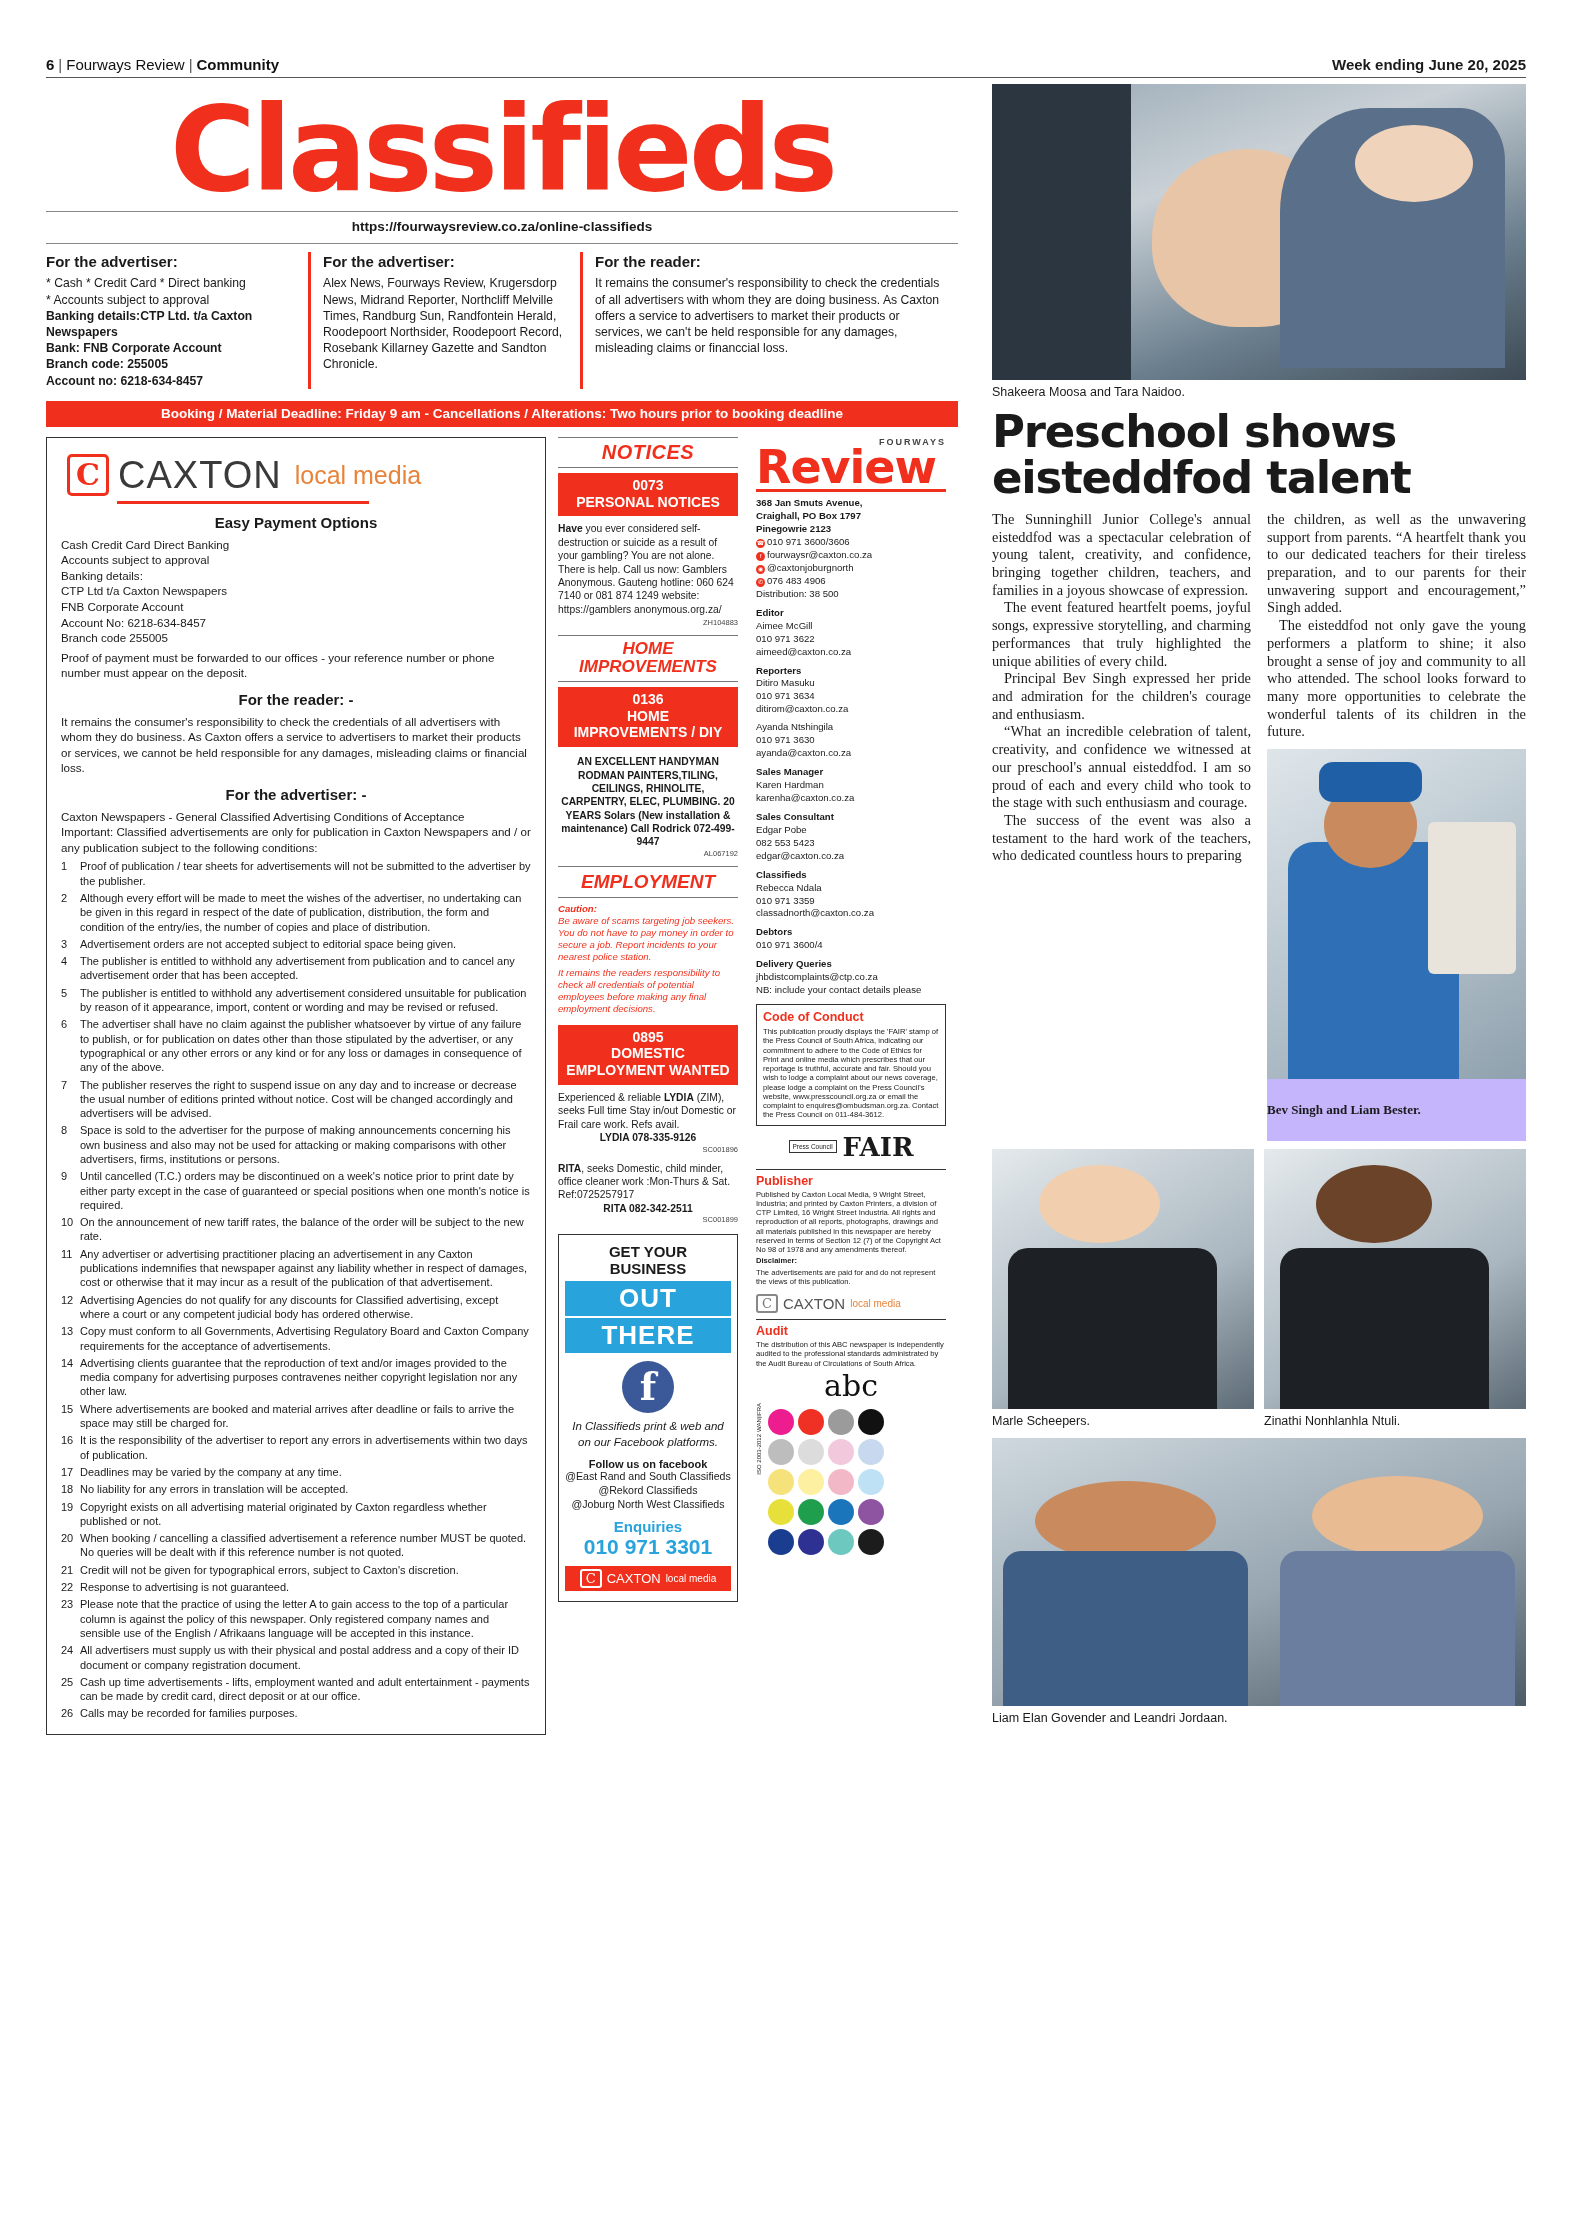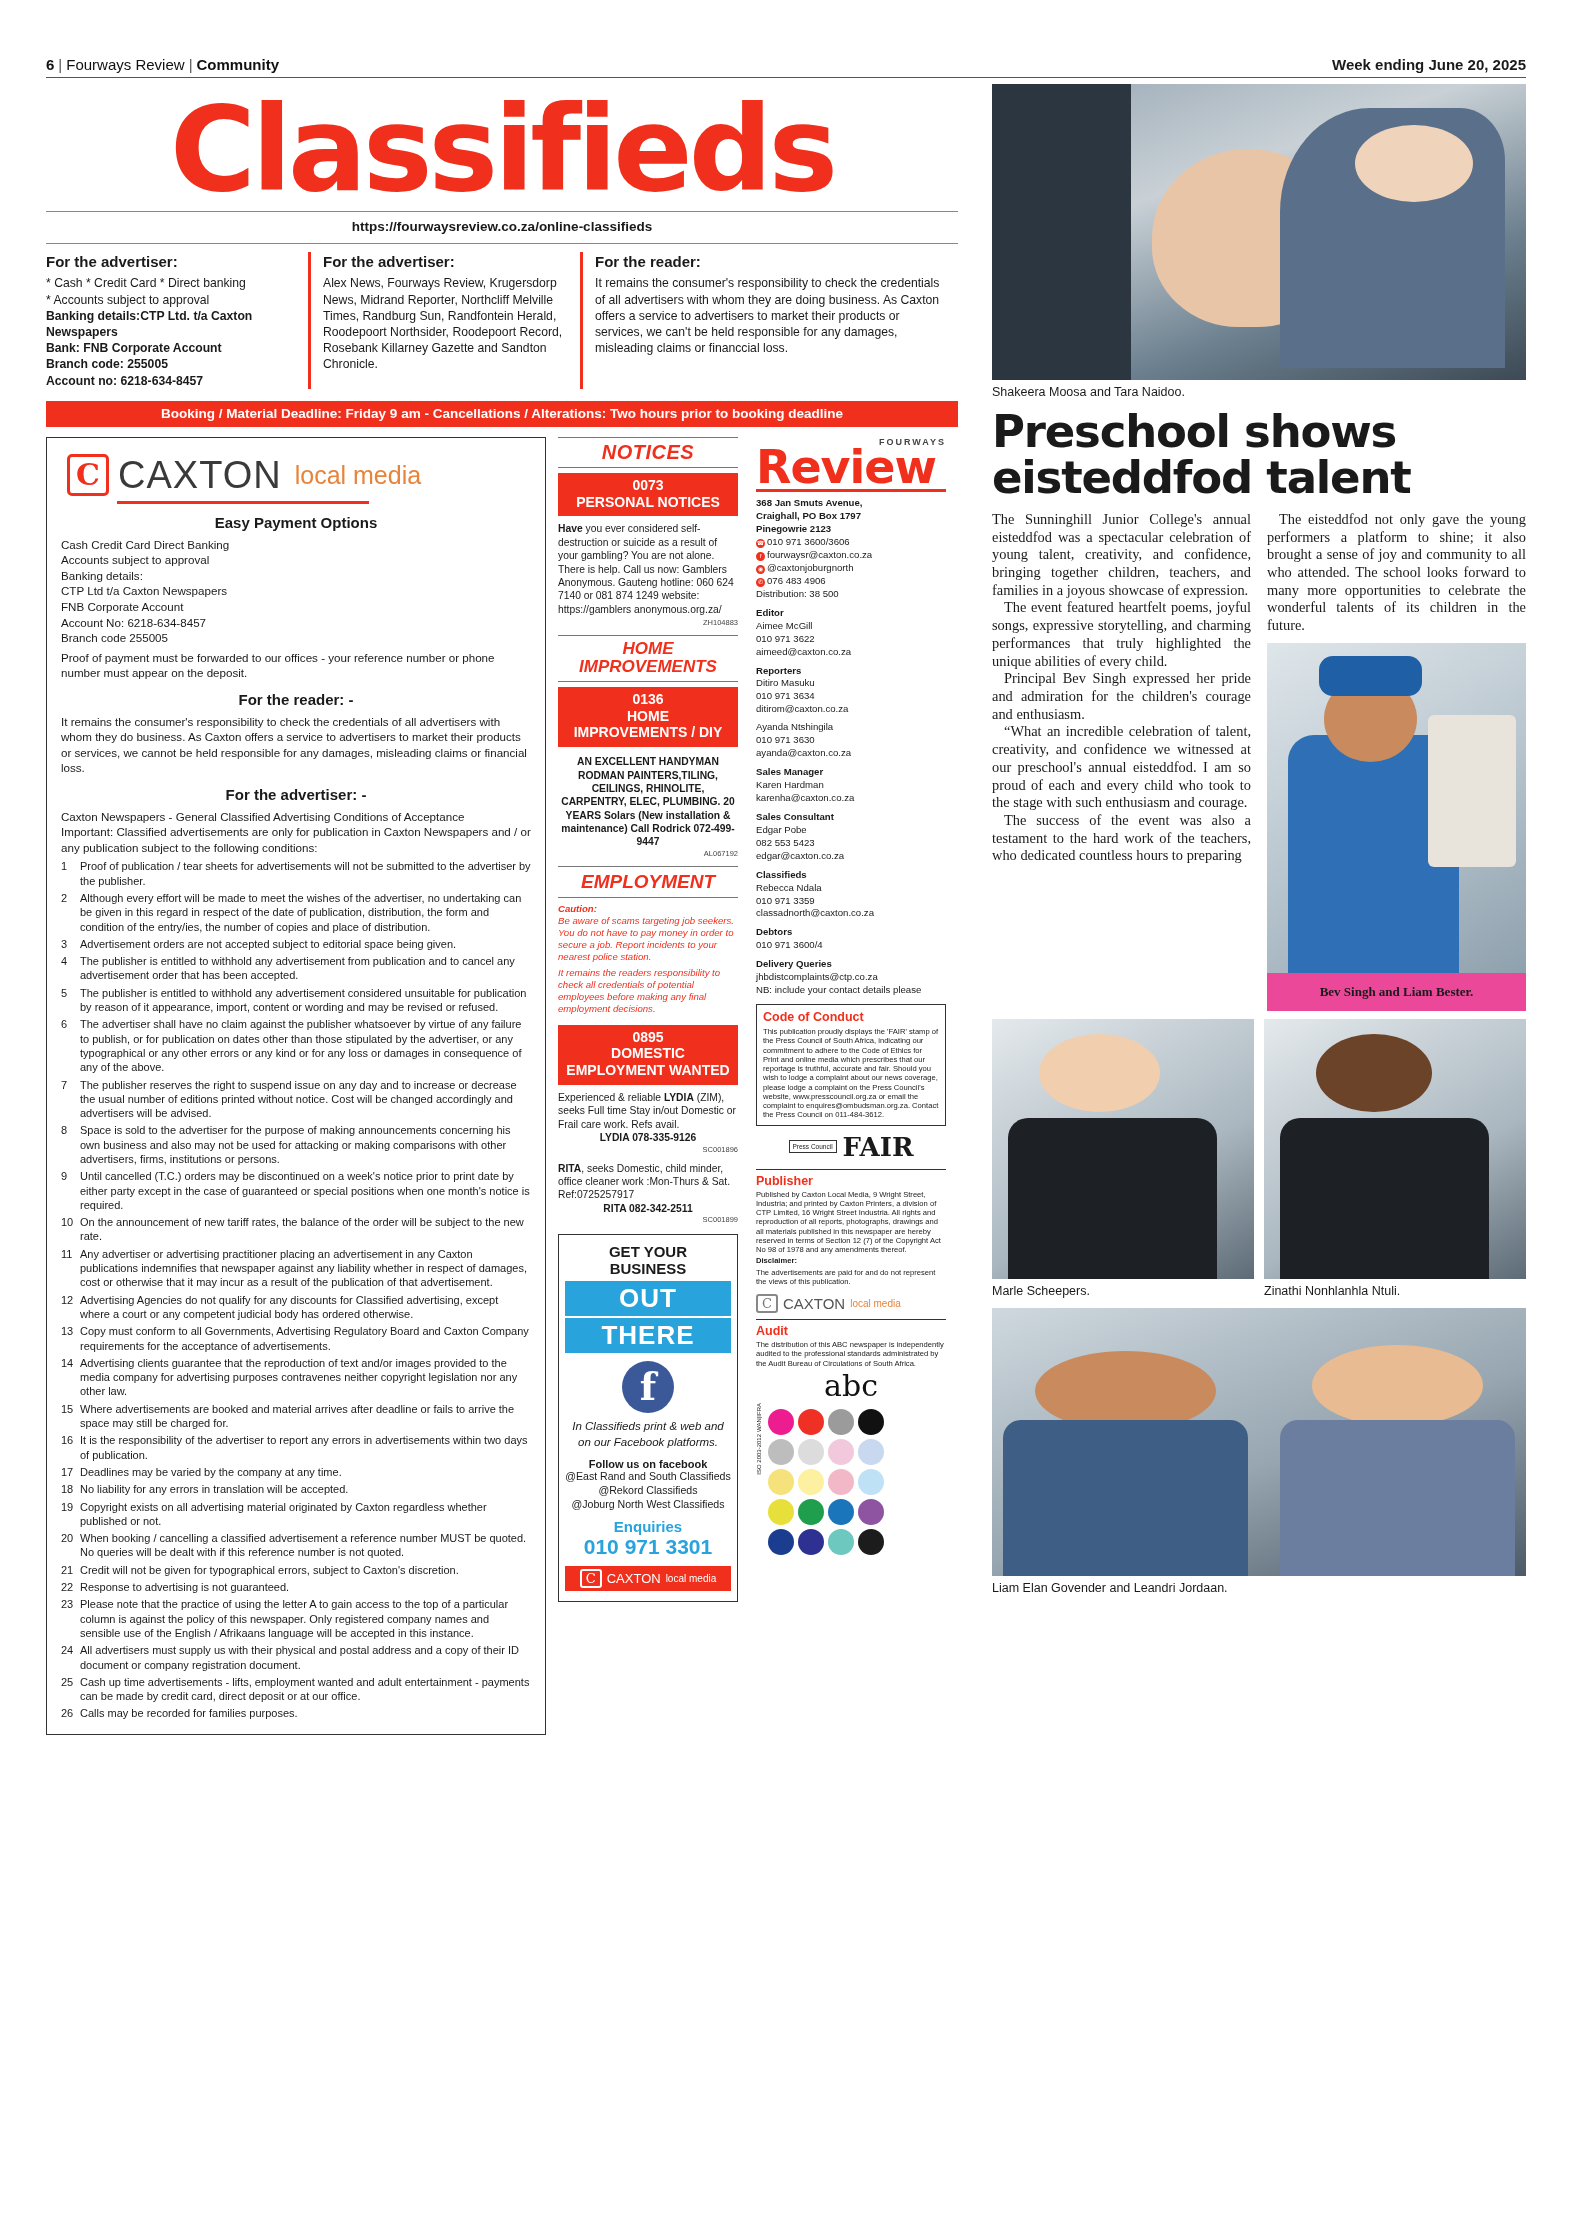--- a/index.html
+++ b/index.html
@@ -133,22 +133,22 @@
   
   .photo { width:100%; background:#cfd6dc; position:relative; overflow:hidden; }
   .cap { font-size:12.5px; padding:5px 0 0; }
   .headline { font-family:"DejaVu Sans", sans-serif; font-weight:bold; font-size:45px;
     line-height:1.02; letter-spacing:-1.2px; margin:10px 0 10px; }
   .artcols { display:flex; gap:16px; font-family:"Liberation Serif", serif; font-size:14.4px;
     line-height:1.23; text-align:justify; }
   .artcols .ac { width:50%; }
   .artcols p { margin:0; text-indent:12px; }
   .artcols p.first { text-indent:0; }
-  .yellowcap { background:#ec4899; font-weight:bold; font-size:13px; text-align:center;
-    padding:11px 0; }
+  .yellowcap { background:#c4b5fd; font-weight:bold; font-size:13px; 
+    padding:23px 0; }
   .twoph { display:flex; gap:10px; margin-top:8px; }
   .twoph > div { width:50%; }
 
   
   .swatch { display:grid; grid-template-columns:repeat(4,26px); gap:4px; justify-content:center; margin-top:6px;}
   .swatch i { display:block; width:26px; height:26px; border-radius:50%; }
   .abc { font-family:"DejaVu Serif", serif; font-size:30px; color:#111; text-align:center; }
   .auditb .t { color:#f0301c; font-weight:bold; font-size:12.5px; }
   .auditb p { font-size:7.6px; line-height:1.22; margin:2px 0 0; }
   .fairbox { display:flex; align-items:center; gap:6px; justify-content:center; margin-top:6px;}
@@ -545,20 +545,21 @@
 
       <div class="artcols">
         <div class="ac">
           <p class="first">The Sunninghill Junior College's annual eisteddfod was a spectacular celebration of young talent, creativity, and confidence, bringing together children, teachers, and families in a joyous showcase of expression.</p>
           <p>The event featured heartfelt poems, joyful songs, expressive storytelling, and charming performances that truly highlighted the unique abilities of every child.</p>
           <p>Principal Bev Singh expressed her pride and admiration for the children's courage and enthusiasm.</p>
           <p>“What an incredible celebration of talent, creativity, and confidence we witnessed at our preschool's annual eisteddfod. I am so proud of each and every child who took to the stage with such enthusiasm and courage.</p>
           <p>The success of the event was also a testament to the hard work of the teachers, who dedicated countless hours to preparing</p>
         </div>
         <div class="ac">
+          <p class="first">the children, as well as the unwavering support from parents. “A heartfelt thank you to our dedicated teachers for their tireless preparation, and to our parents for their unwavering support and encouragement,” Singh added.</p>
           <p>The eisteddfod not only gave the young performers a platform to shine; it also brought a sense of joy and community to all who attended. The school looks forward to many more opportunities to celebrate the wonderful talents of its children in the future.</p>
 
           <div class="photo" style="height:330px;margin-top:8px;background:linear-gradient(150deg,#dfe6ea 0%,#b9c6cf 50%,#8fa1ae 100%);">
             <div style="position:absolute;left:8%;bottom:0;width:66%;height:72%;background:#2f6fb5;border-radius:26px 26px 0 0;"></div>
             <div style="position:absolute;left:22%;top:10%;width:36%;height:26%;border-radius:50%;background:#c98a5e;"></div>
             <div style="position:absolute;left:20%;top:4%;width:40%;height:12%;border-radius:14px;background:#1f5fa6;"></div>
             <div style="position:absolute;right:4%;top:22%;width:34%;height:46%;background:#e8e4dc;border-radius:6px;"></div>
           </div>
           <div class="yellowcap">Bev Singh and Liam Bester.</div>
         </div>

